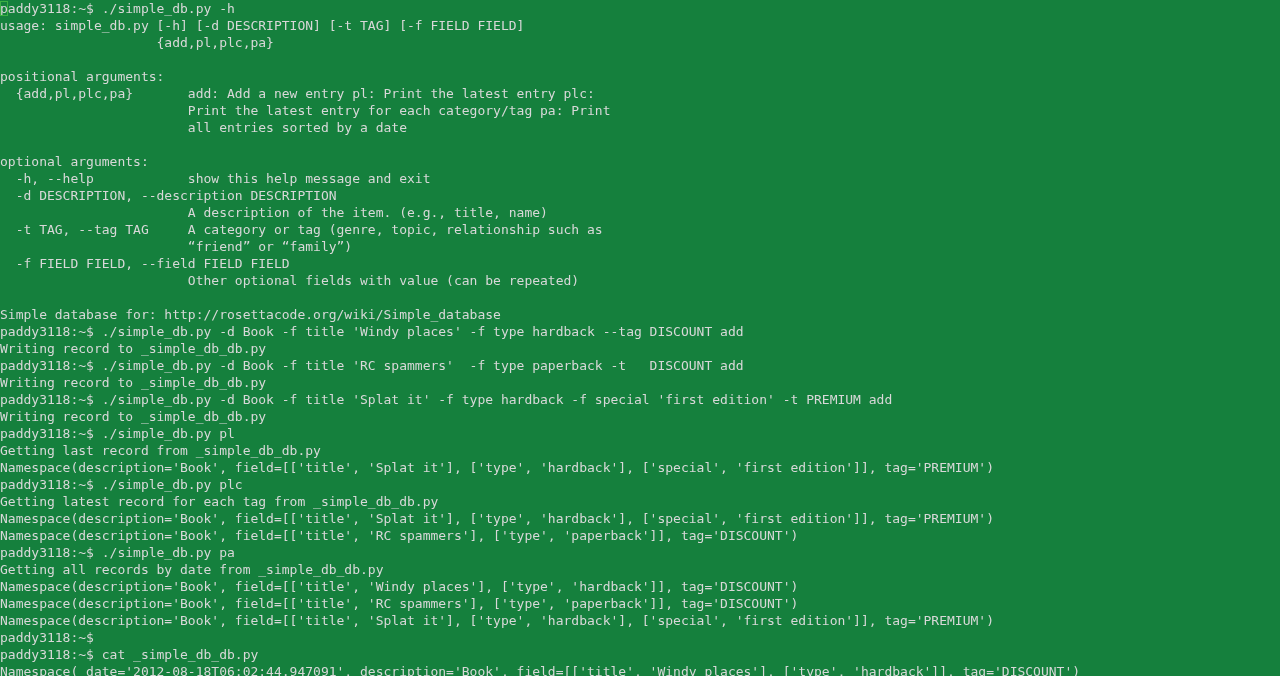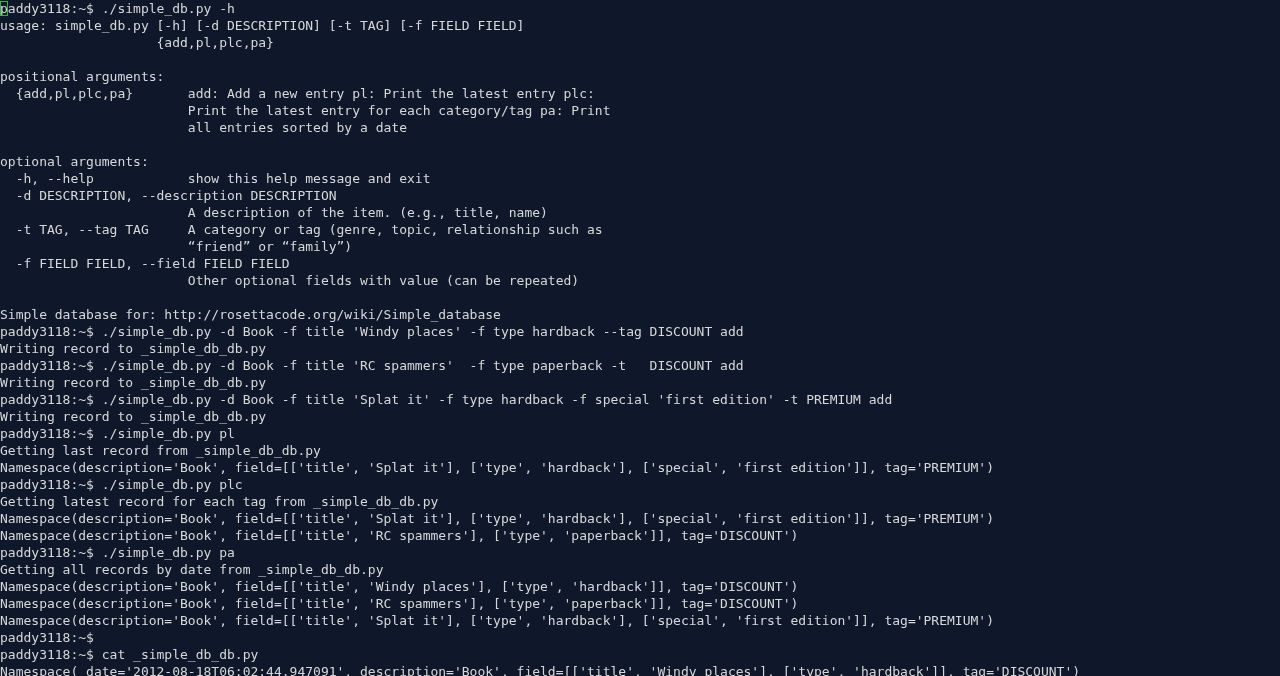--- a/index.html
+++ b/index.html
@@ -52,16 +52,16 @@
     width: 8px;
     height: 15px;
     border: 1px solid #3cb043;
     box-sizing: border-box;
     pointer-events: none;
   }
 </style>
 </head>
 <body>
 
-<div id="terminal" style="background: #0f172a; color: rgb(216, 216, 216); padding-left: 20px;">
+<div id="terminal" style="background: #15803d; color: rgb(216, 216, 216); padding-left: 20px;">
   <div id="screen"><span class="line">paddy3118:~$ ./simple_db.py -h</span><span class="line">usage: simple_db.py [-h] [-d DESCRIPTION] [-t TAG] [-f FIELD FIELD]</span><span class="line">                    {add,pl,plc,pa}</span><span class="line blank"></span><span class="line">positional arguments:</span><span class="line">  {add,pl,plc,pa}       add: Add a new entry pl: Print the latest entry plc:</span><span class="line">                        Print the latest entry for each category/tag pa: Print</span><span class="line">                        all entries sorted by a date</span><span class="line blank"></span><span class="line">optional arguments:</span><span class="line">  -h, --help            show this help message and exit</span><span class="line">  -d DESCRIPTION, --description DESCRIPTION</span><span class="line">                        A description of the item. (e.g., title, name)</span><span class="line">  -t TAG, --tag TAG     A category or tag (genre, topic, relationship such as</span><span class="line">                        “friend” or “family”)</span><span class="line">  -f FIELD FIELD, --field FIELD FIELD</span><span class="line">                        Other optional fields with value (can be repeated)</span><span class="line blank"></span><span class="line">Simple database for: http://rosettacode.org/wiki/Simple_database</span><span class="line">paddy3118:~$ ./simple_db.py -d Book -f title 'Windy places' -f type hardback --tag DISCOUNT add</span><span class="line">Writing record to _simple_db_db.py</span><span class="line">paddy3118:~$ ./simple_db.py -d Book -f title 'RC spammers'  -f type paperback -t   DISCOUNT add</span><span class="line">Writing record to _simple_db_db.py</span><span class="line">paddy3118:~$ ./simple_db.py -d Book -f title 'Splat it' -f type hardback -f special 'first edition' -t PREMIUM add</span><span class="line">Writing record to _simple_db_db.py</span><span class="line">paddy3118:~$ ./simple_db.py pl</span><span class="line">Getting last record from _simple_db_db.py</span><span class="line">Namespace(description='Book', field=[['title', 'Splat it'], ['type', 'hardback'], ['special', 'first edition']], tag='PREMIUM')</span><span class="line">paddy3118:~$ ./simple_db.py plc</span><span class="line">Getting latest record for each tag from _simple_db_db.py</span><span class="line">Namespace(description='Book', field=[['title', 'Splat it'], ['type', 'hardback'], ['special', 'first edition']], tag='PREMIUM')</span><span class="line">Namespace(description='Book', field=[['title', 'RC spammers'], ['type', 'paperback']], tag='DISCOUNT')</span><span class="line">paddy3118:~$ ./simple_db.py pa</span><span class="line">Getting all records by date from _simple_db_db.py</span><span class="line">Namespace(description='Book', field=[['title', 'Windy places'], ['type', 'hardback']], tag='DISCOUNT')</span><span class="line">Namespace(description='Book', field=[['title', 'RC spammers'], ['type', 'paperback']], tag='DISCOUNT')</span><span class="line">Namespace(description='Book', field=[['title', 'Splat it'], ['type', 'hardback'], ['special', 'first edition']], tag='PREMIUM')</span><span class="line">paddy3118:~$ </span><span class="line">paddy3118:~$ cat _simple_db_db.py</span><span class="line">Namespace( date='2012-08-18T06:02:44.947091', description='Book', field=[['title', 'Windy places'], ['type', 'hardback']], tag='DISCOUNT')</span></div>
   <div id="cursor" style="top: 1px; left: 0px; width: 8px; height: 15px; border-color: rgb(60, 176, 67);"></div>
 </div>
 
 </body></html>

